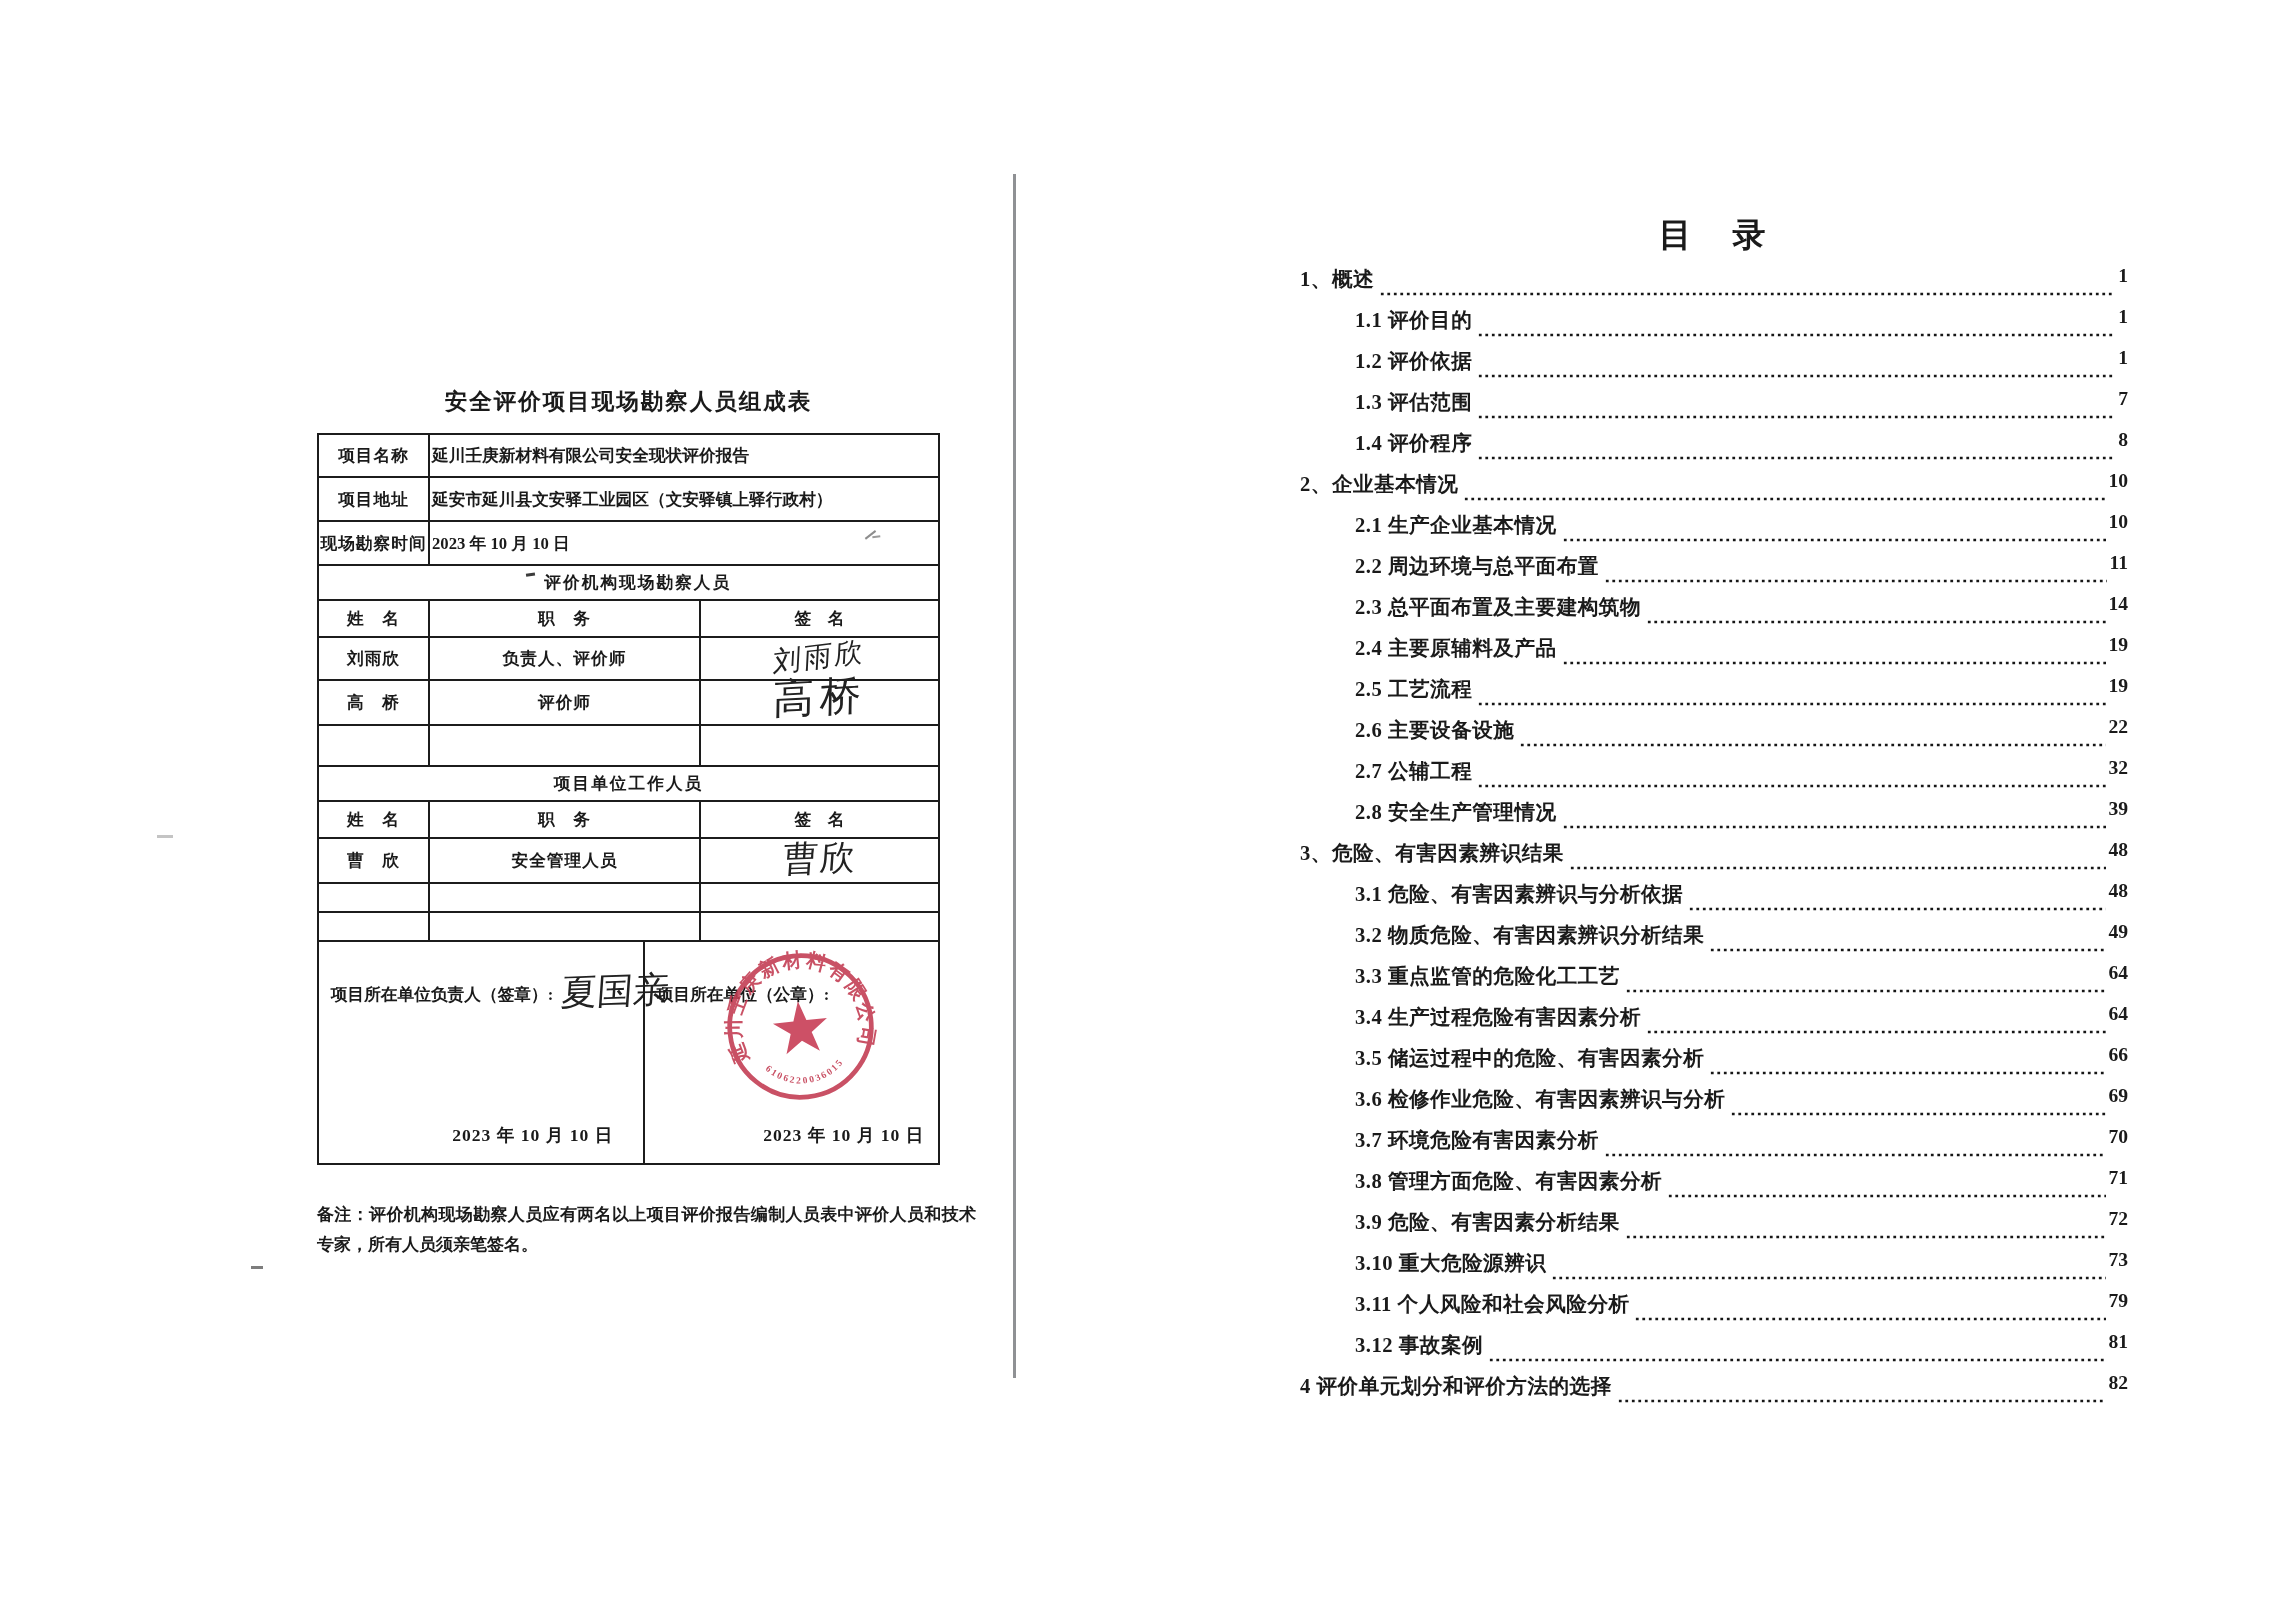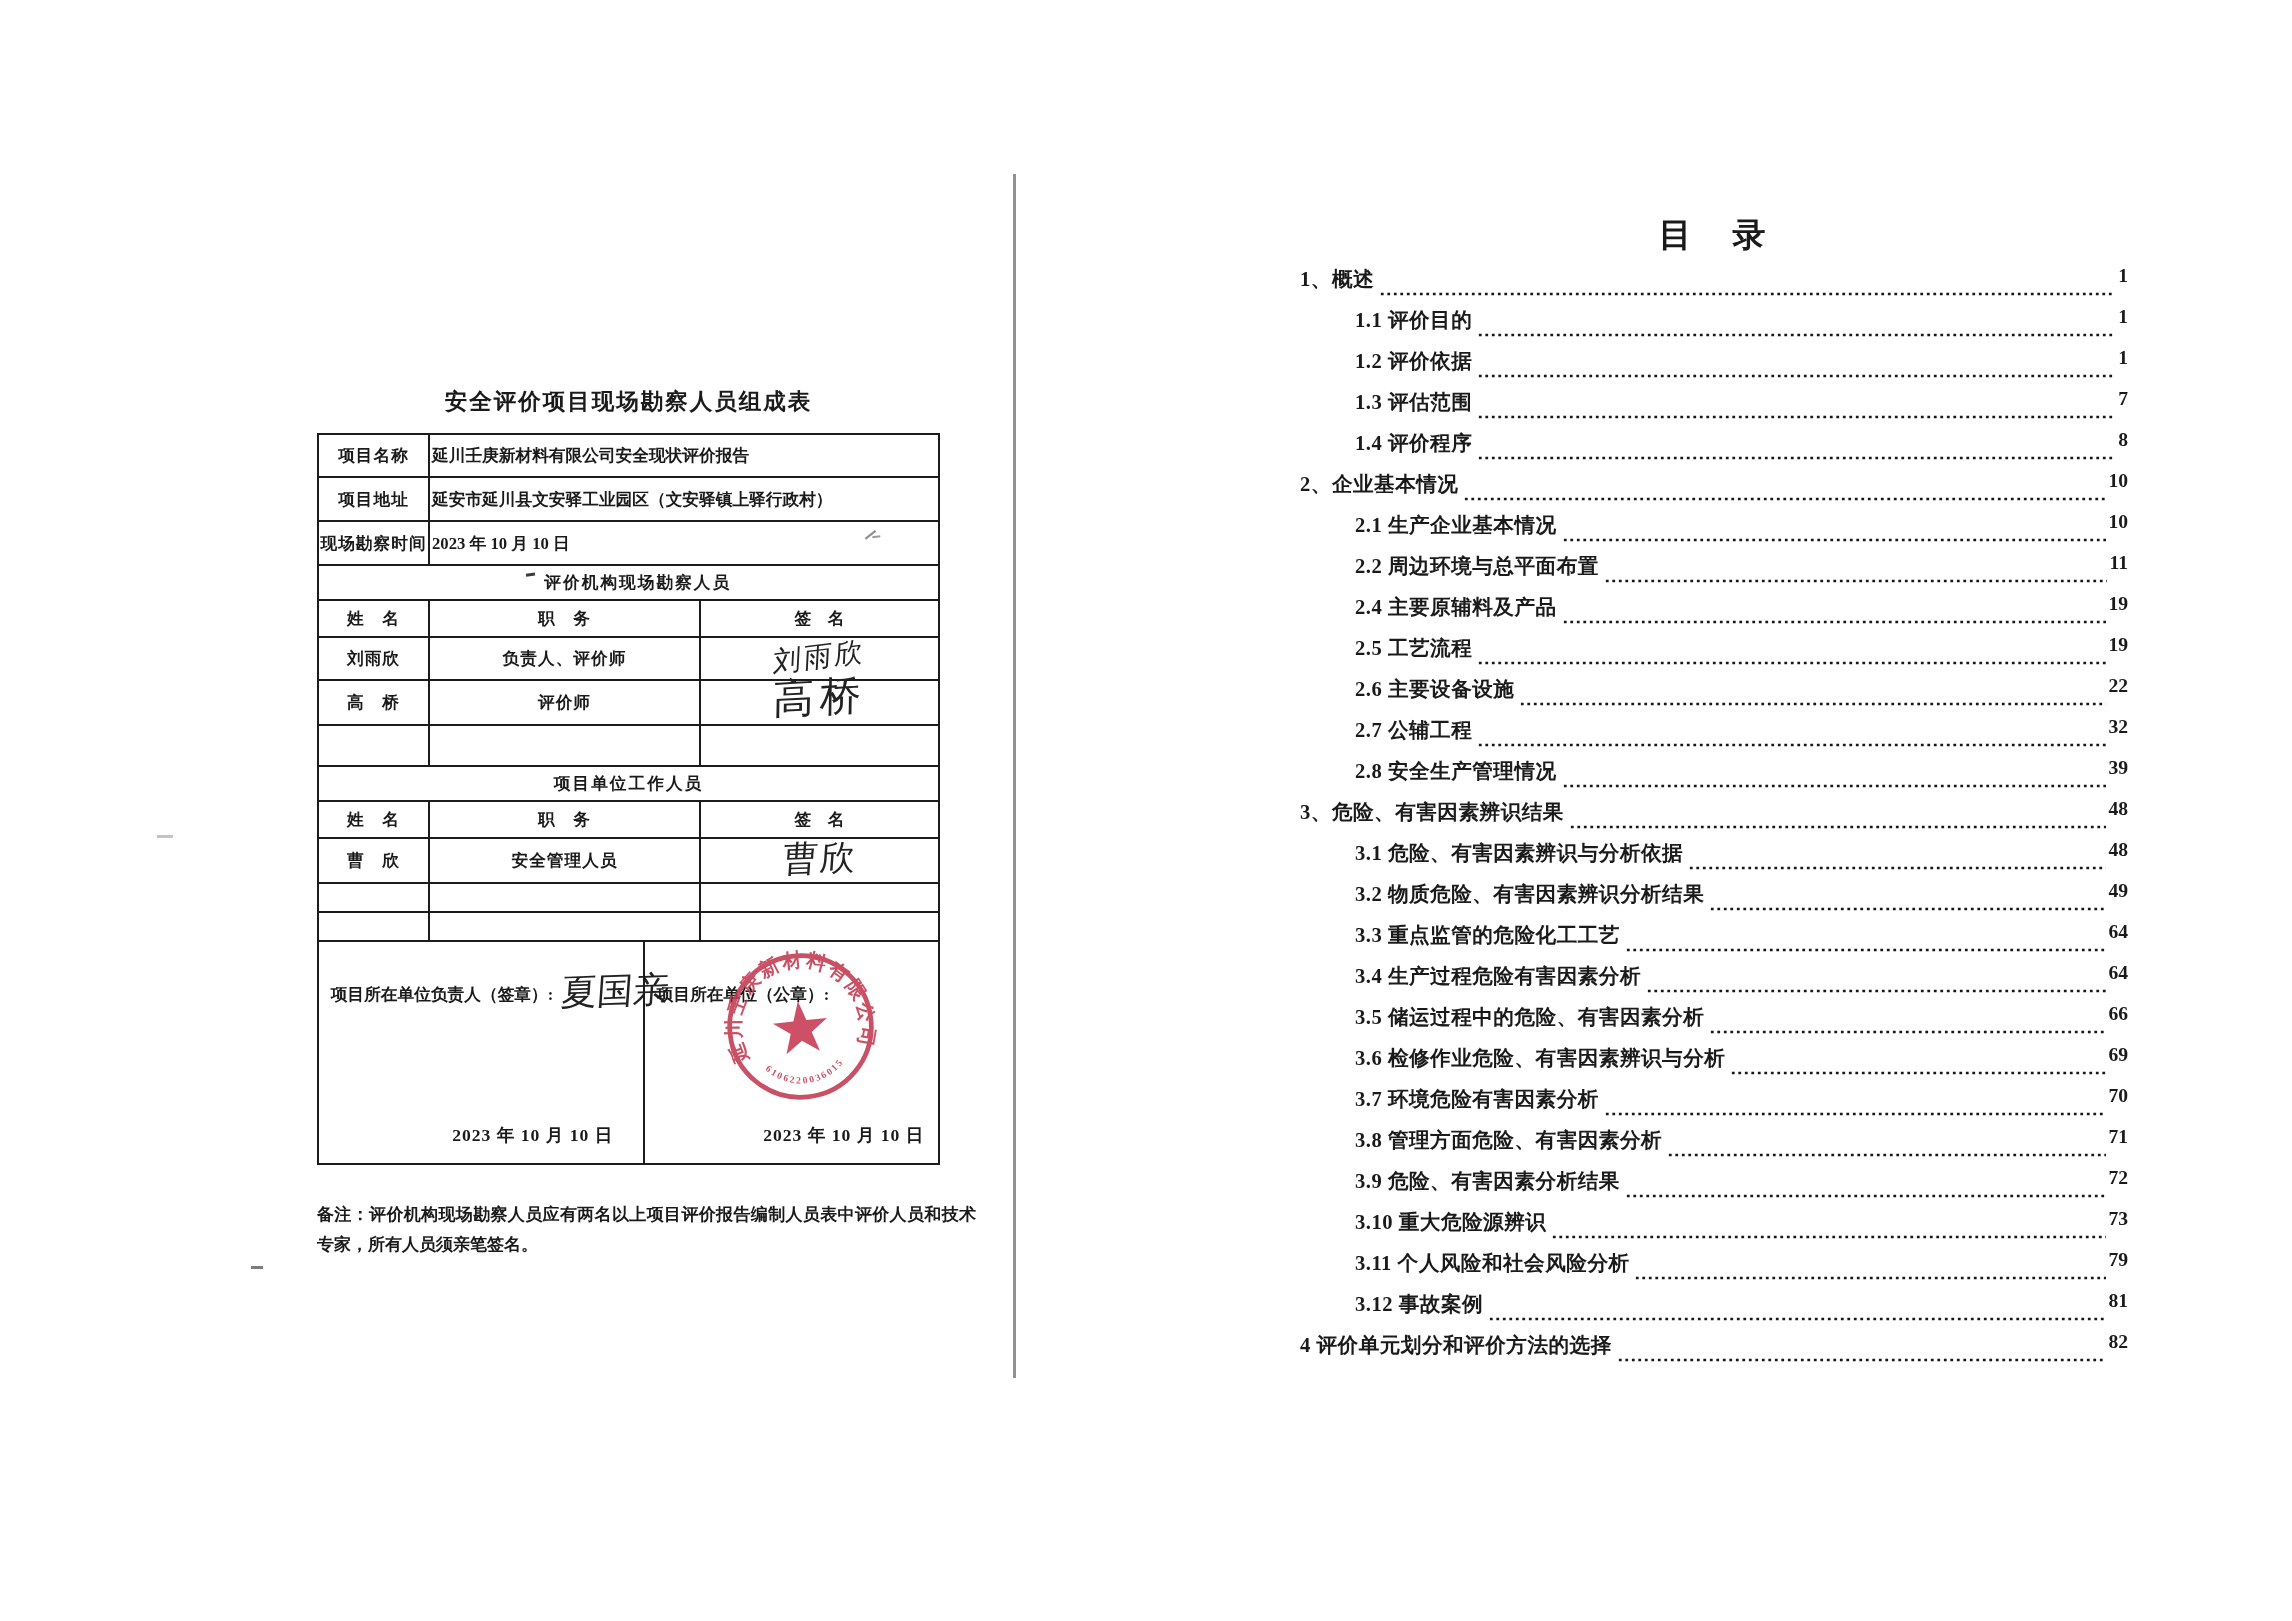--- a/index.html
+++ b/index.html
@@ -266,20 +266,25 @@
           <span class="toc-dots"></span>
           <span class="toc-page-num">10</span>
         </div>
 
         <div class="toc-row lvl-1">
           <span class="toc-label">2.2 周边环境与总平面布置</span>
           <span class="toc-dots"></span>
           <span class="toc-page-num">11</span>
         </div>
 
+        <div class="toc-row lvl-1">
+          <span class="toc-label">2.3 总平面布置及主要建构筑物</span>
+          <span class="toc-dots"></span>
+          <span class="toc-page-num">14</span>
+        </div>
 
         <div class="toc-row lvl-1">
           <span class="toc-label">2.4 主要原辅料及产品</span>
           <span class="toc-dots"></span>
           <span class="toc-page-num">19</span>
         </div>
 
         <div class="toc-row lvl-1">
           <span class="toc-label">2.5 工艺流程</span>
           <span class="toc-dots"></span>

